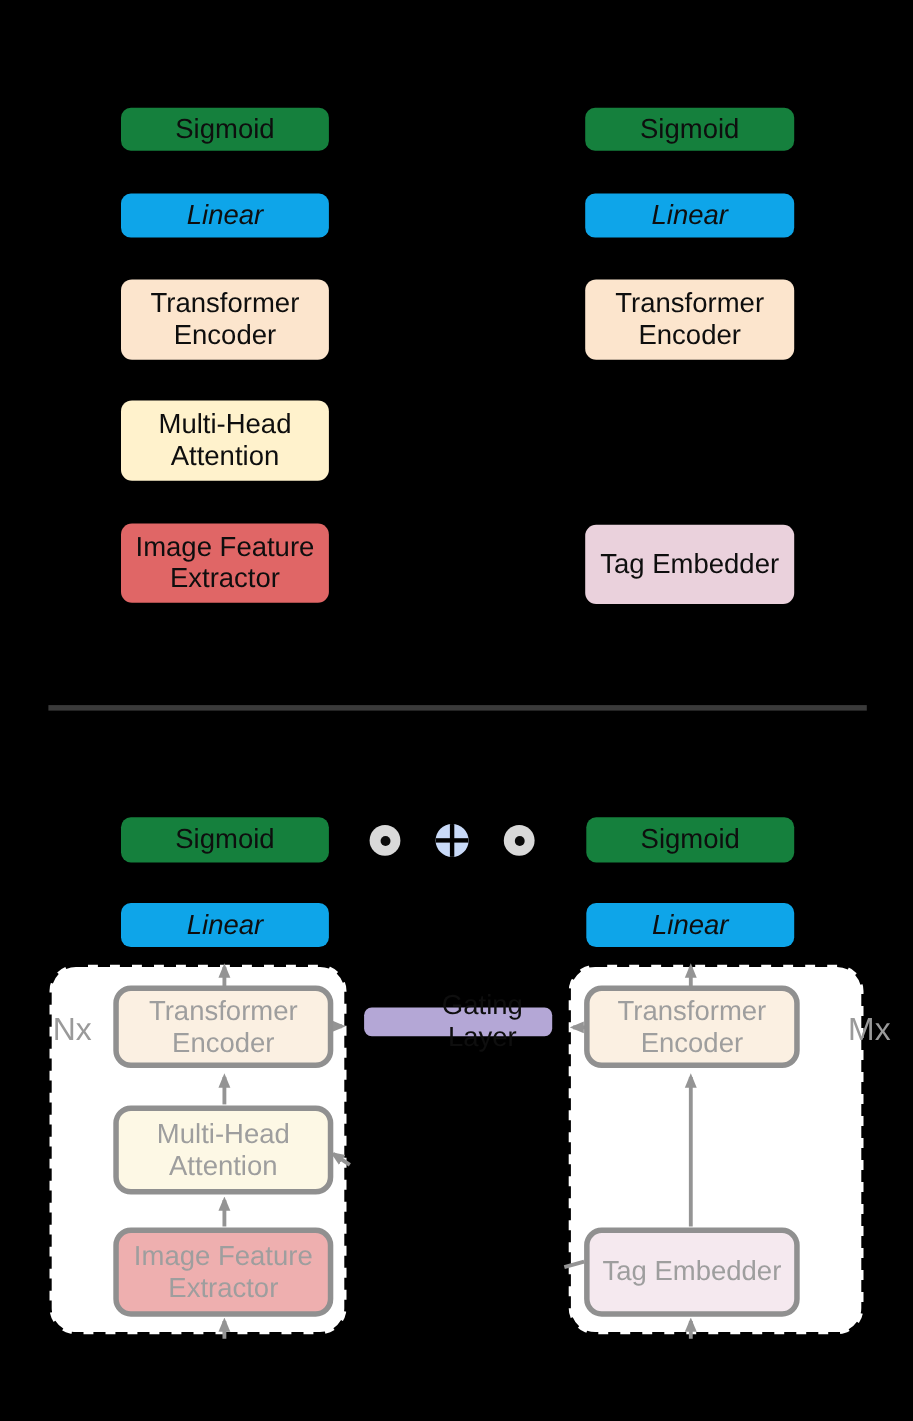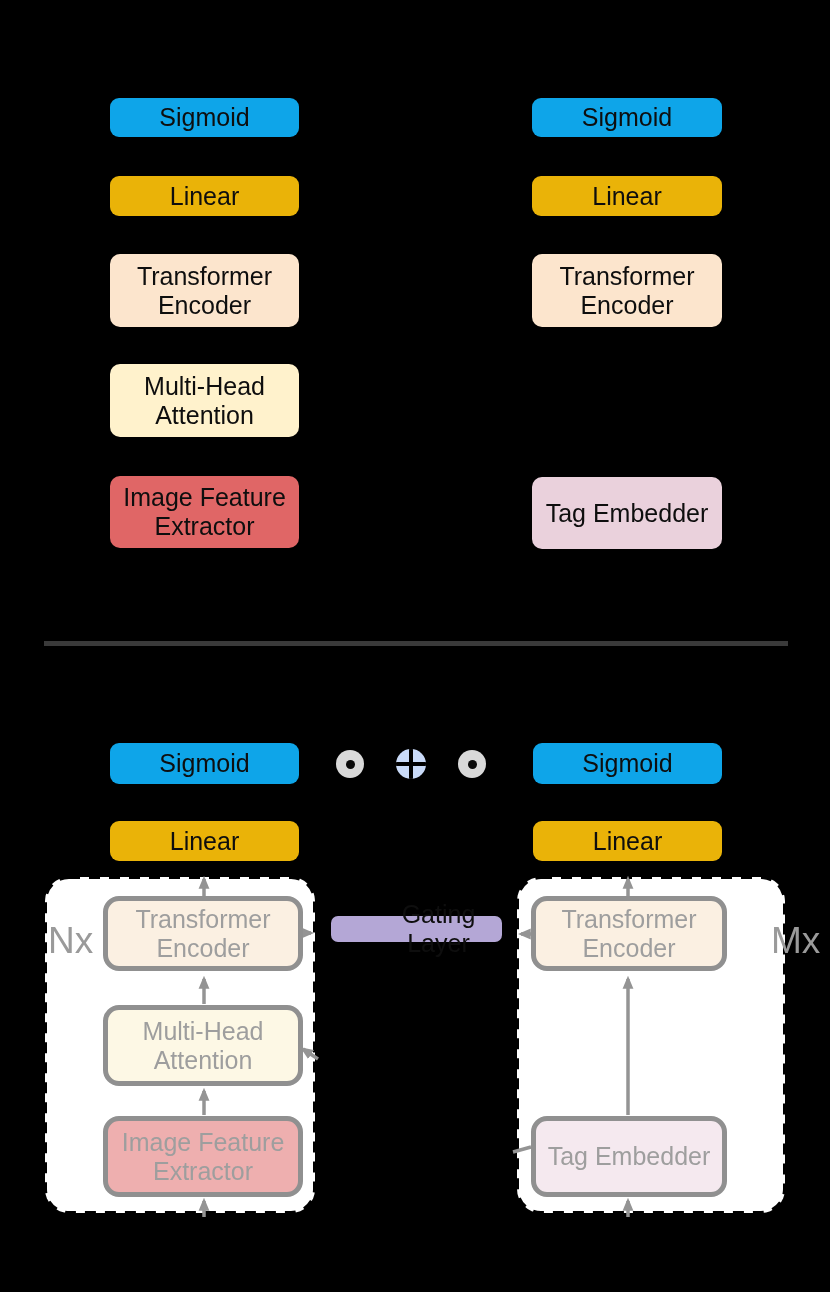--- a/index.html
+++ b/index.html
@@ -3,34 +3,34 @@
 <meta charset="utf-8">
 <style>
   html,body{margin:0;padding:0;background:#000;}
   #stage{position:relative;width:830px;height:1292px;background:#000;overflow:hidden;
          font-family:"Liberation Sans",sans-serif;}
   svg.overlay{position:absolute;left:0;top:0;z-index:1;}
   .node{position:absolute;z-index:2;display:flex;align-items:center;justify-content:center;
         text-align:center;font-size:25px;line-height:1.16;color:#0e0e0e;border-radius:9px;
         box-sizing:border-box;}
   .r10{border-radius:10px;}
-  .green{background:#0ea5e9;}
-  .blue{background:#eab308;}
+  .green{background:#15803d;}
+  .blue{background:#0ea5e9;font-style:italic;}
   .peach{background:#fce5cd;}
   .cream{background:#fff2cc;}
   .red{background:#e06666;}
   .pink{background:#ead1dc;}
   .purple{background:#b4a7d6;border-radius:7px;}
   .faded{border:5px solid #909090;color:#9e9e9e;border-radius:16px;}
   .f-peach{background:#fbf0e2;}
   .f-cream{background:#fdf8e5;}
   .f-red{background:#eeafaf;}
   .f-pink{background:#f5e9ef;}
   .divider{position:absolute;z-index:1;background:#3a3a3a;}
-  .repeat{position:absolute;z-index:2;font-size:37px;color:#9a9a9a;}
+  .repeat{position:absolute;z-index:2;font-size:29px;color:#9a9a9a;}
   .odot{position:absolute;z-index:2;width:28px;height:28px;border-radius:50%;background:#d9d9d9;}
   .odot::after{content:"";position:absolute;left:50%;top:50%;width:9px;height:9px;
                margin:-4.5px 0 0 -4.5px;border-radius:50%;background:#0b0b0b;}
   .oplus{position:absolute;z-index:2;width:30px;height:30px;border-radius:50%;
          background:#c9daf8;overflow:hidden;}
   .oplus::before{content:"";position:absolute;left:0;right:0;top:50%;height:4px;
                  margin-top:-2px;background:#000;}
   .oplus::after{content:"";position:absolute;top:0;bottom:0;left:50%;width:4px;
                 margin-left:-2px;background:#000;}
 </style>

